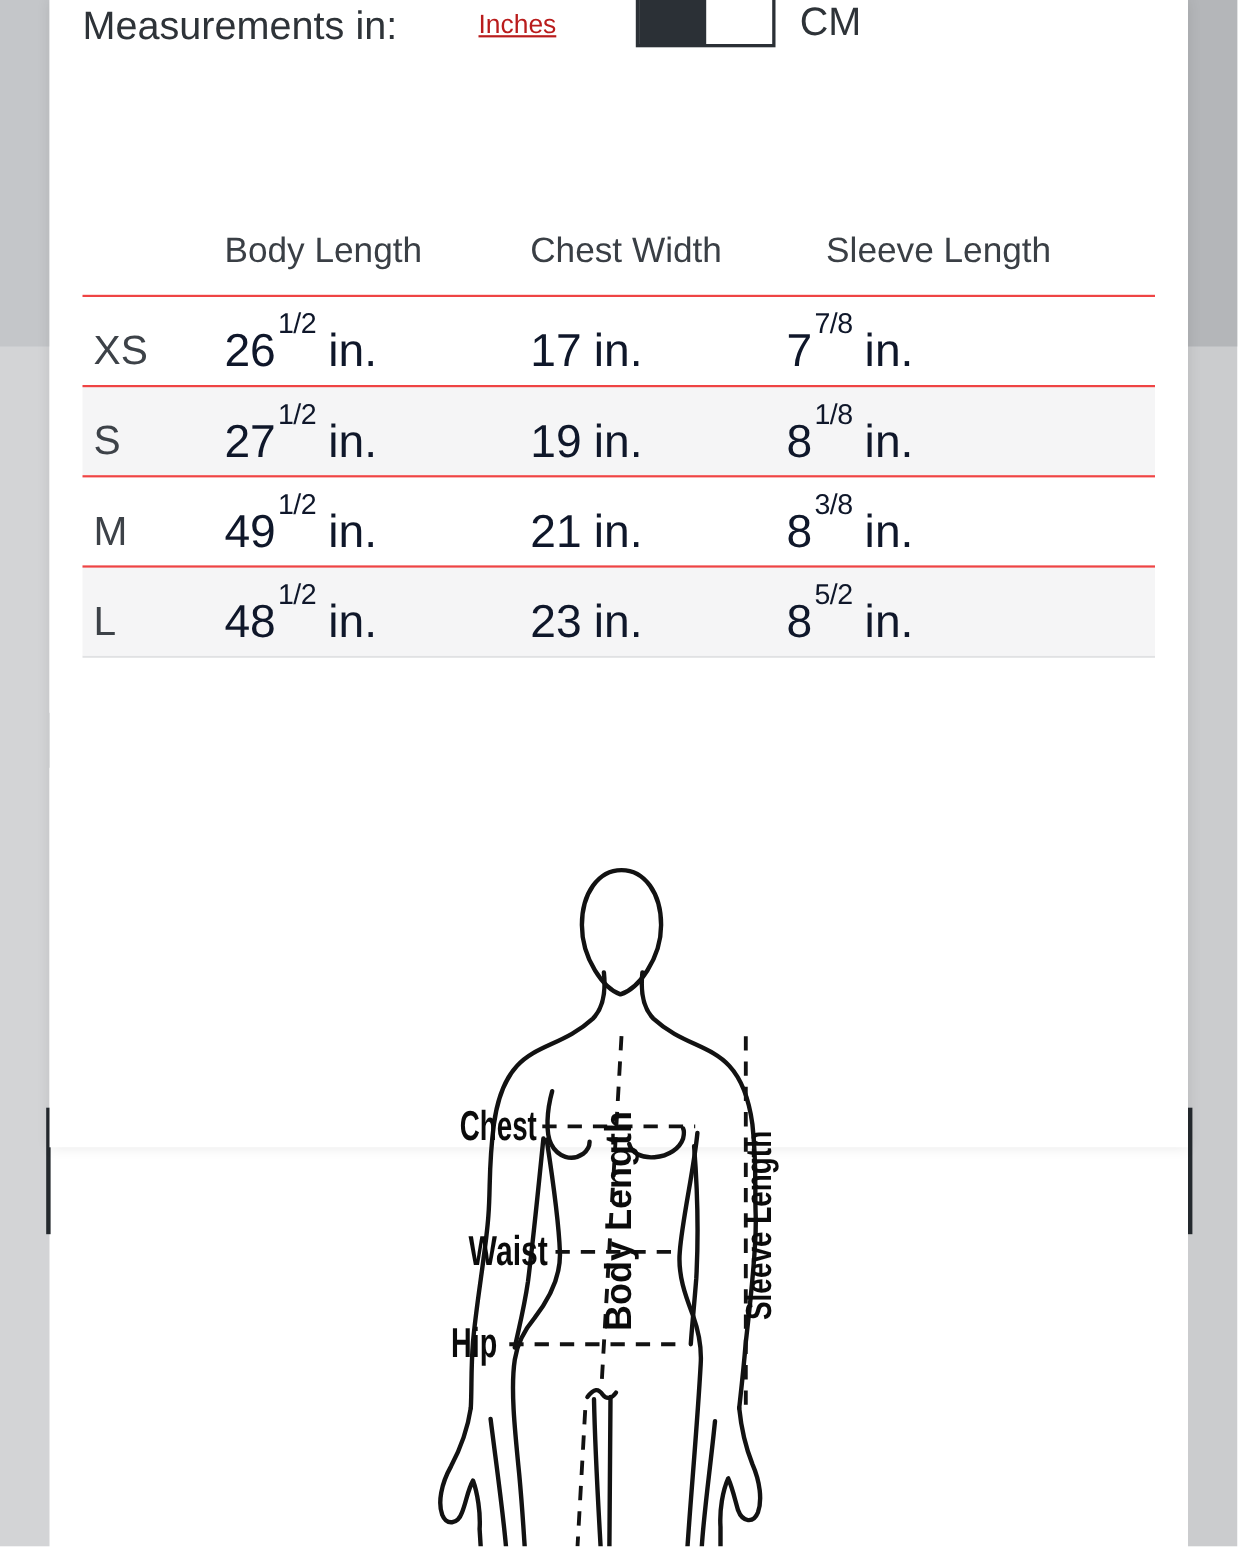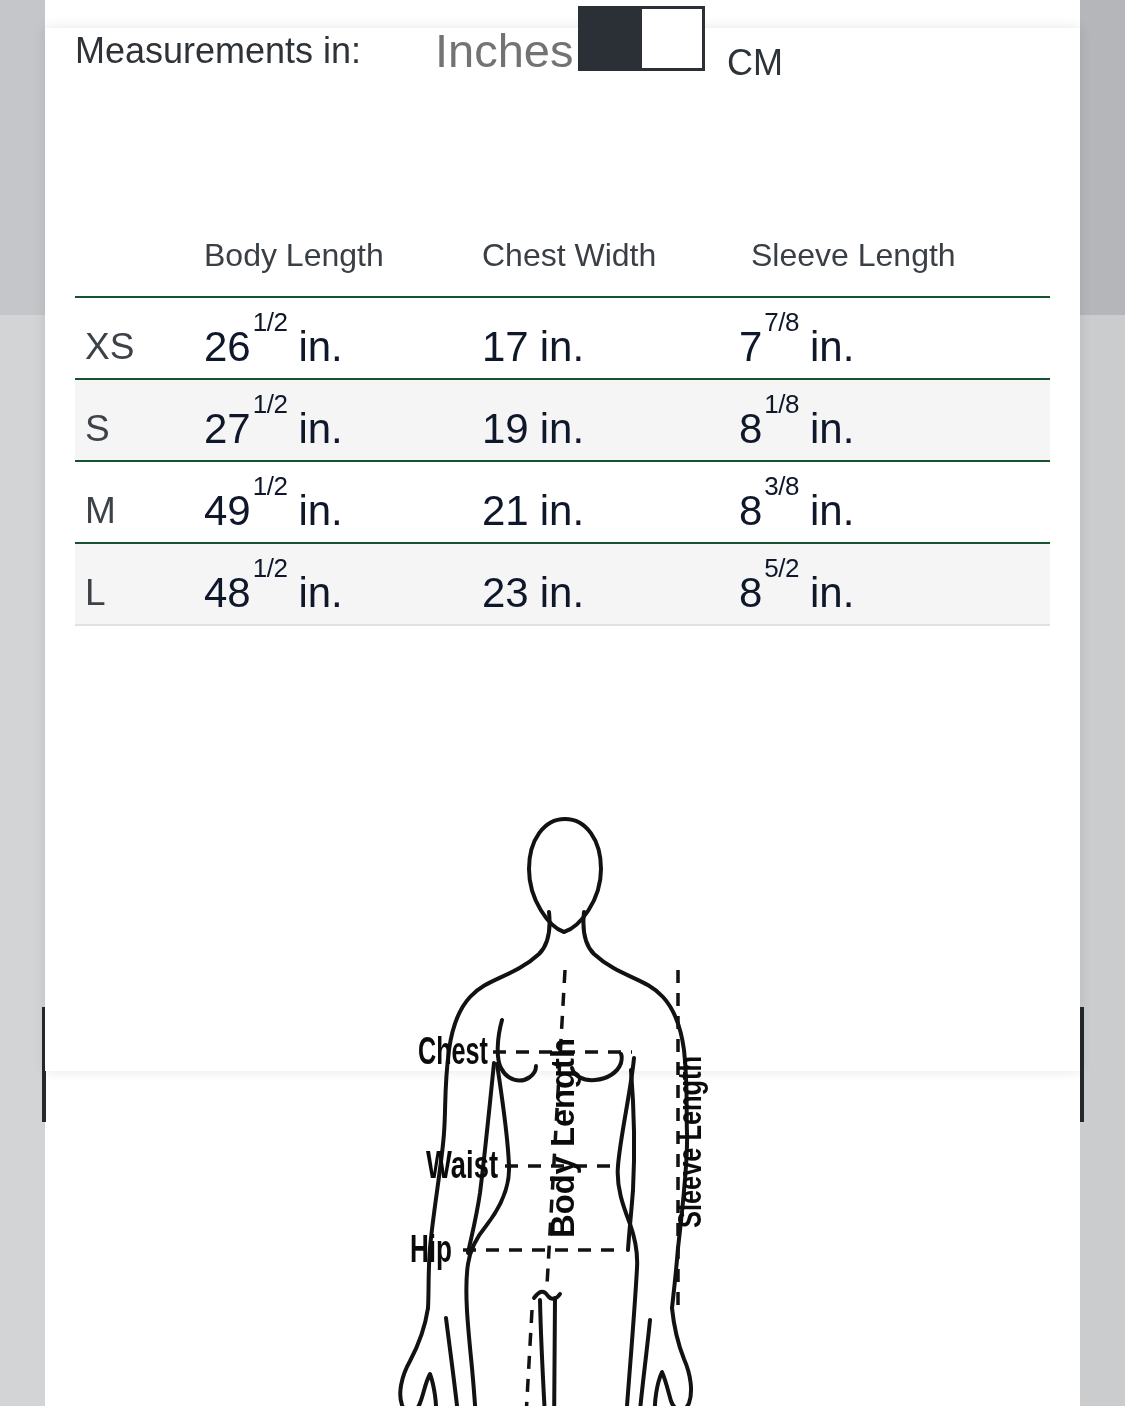--- a/index.html
+++ b/index.html
@@ -15,47 +15,47 @@
   .gutter-left .gutter-top{background:#c4c6c9;}
   .gutter-right .gutter-top{background:#b4b6b9;}
   .edge-mark{position:absolute;width:4px;top:1007px;height:115px;background:#24292e;}
   .edge-mark.left{left:42px;}
   .edge-mark.right{left:1080px;}
   .scroll-mark{position:absolute;left:45px;top:648px;width:3px;height:50px;background:#9ba0a4;}
 
   
   .panel{
     position:absolute;left:45px;top:0;width:1035px;height:1043px;
-    background:#ffffff;box-shadow:0 0 12px rgba(0,0,0,0.10);margin-top:28px;
+    background:#ffffff;box-shadow:0 0 12px rgba(0,0,0,0.10);
   }
 
   
   .m-label{position:absolute;left:30px;top:3px;font-size:36px;line-height:40px;color:#2e3338;}
-  .unit-left{position:absolute;left:390px;top:3px;font-size:47px;line-height:40px;color:#737373;}
-  .unit-right{position:absolute;left:682px;top:15px;font-size:36px;line-height:40px;color:#2e3338;}
+  .unit-left{position:absolute;left:390px;top:3px;font-size:24px;line-height:40px;color:#b91c1c;text-decoration:underline;}
+  .unit-right{position:absolute;left:682px;top:0;font-size:36px;line-height:40px;color:#2e3338;}
   .toggle{
     position:absolute;left:533px;top:-22px;width:127px;height:65px;
     border:3px solid #2b3036;background:#ffffff;box-sizing:border-box;cursor:pointer;
   }
   .toggle .knob{position:absolute;left:0;top:0;width:61px;height:100%;background:#2b3036;}
 
   
   .thead{position:absolute;left:30px;top:210px;width:975px;height:58px;}
   .th{position:absolute;top:0;font-size:32px;line-height:1.1;color:#3a3f45;}
   .th.c1{left:129px;}
   .th.c2{left:407px;}
   .th.c3{left:676px;}
   .tbody{position:absolute;left:30px;top:268px;width:975px;border-bottom:2px solid #e0e1e3;}
-  .t-row{position:relative;height:82px;border-top:2px solid #14532d;box-sizing:border-box;background:#ffffff;}
+  .t-row{position:relative;height:82px;border-top:2px solid #ef4444;box-sizing:border-box;background:#ffffff;}
   .t-row.stripe{background:#f5f5f6;}
   .size-label{position:absolute;left:10px;top:30px;font-size:37px;line-height:1;color:#3d4248;}
   .cell{position:absolute;top:28px;font-size:42px;line-height:1;color:#0f172a;white-space:nowrap;}
   .cell.p1{left:129px;}
   .cell.p2{left:407px;}
-  .cell.p3{left:664px;text-align:center;}
+  .cell.p3{left:640px;text-align:center;}
   .cell sup{font-size:26px;line-height:0;position:relative;top:-15px;margin-left:2px;letter-spacing:-0.5px;}
   .cell .unit{margin-left:11px;}
 
   
   .figure-svg{position:absolute;left:340px;top:785px;width:400px;height:621px;}
 </style>
 </head>
 <body>
 
 <div class="gutter gutter-left">

